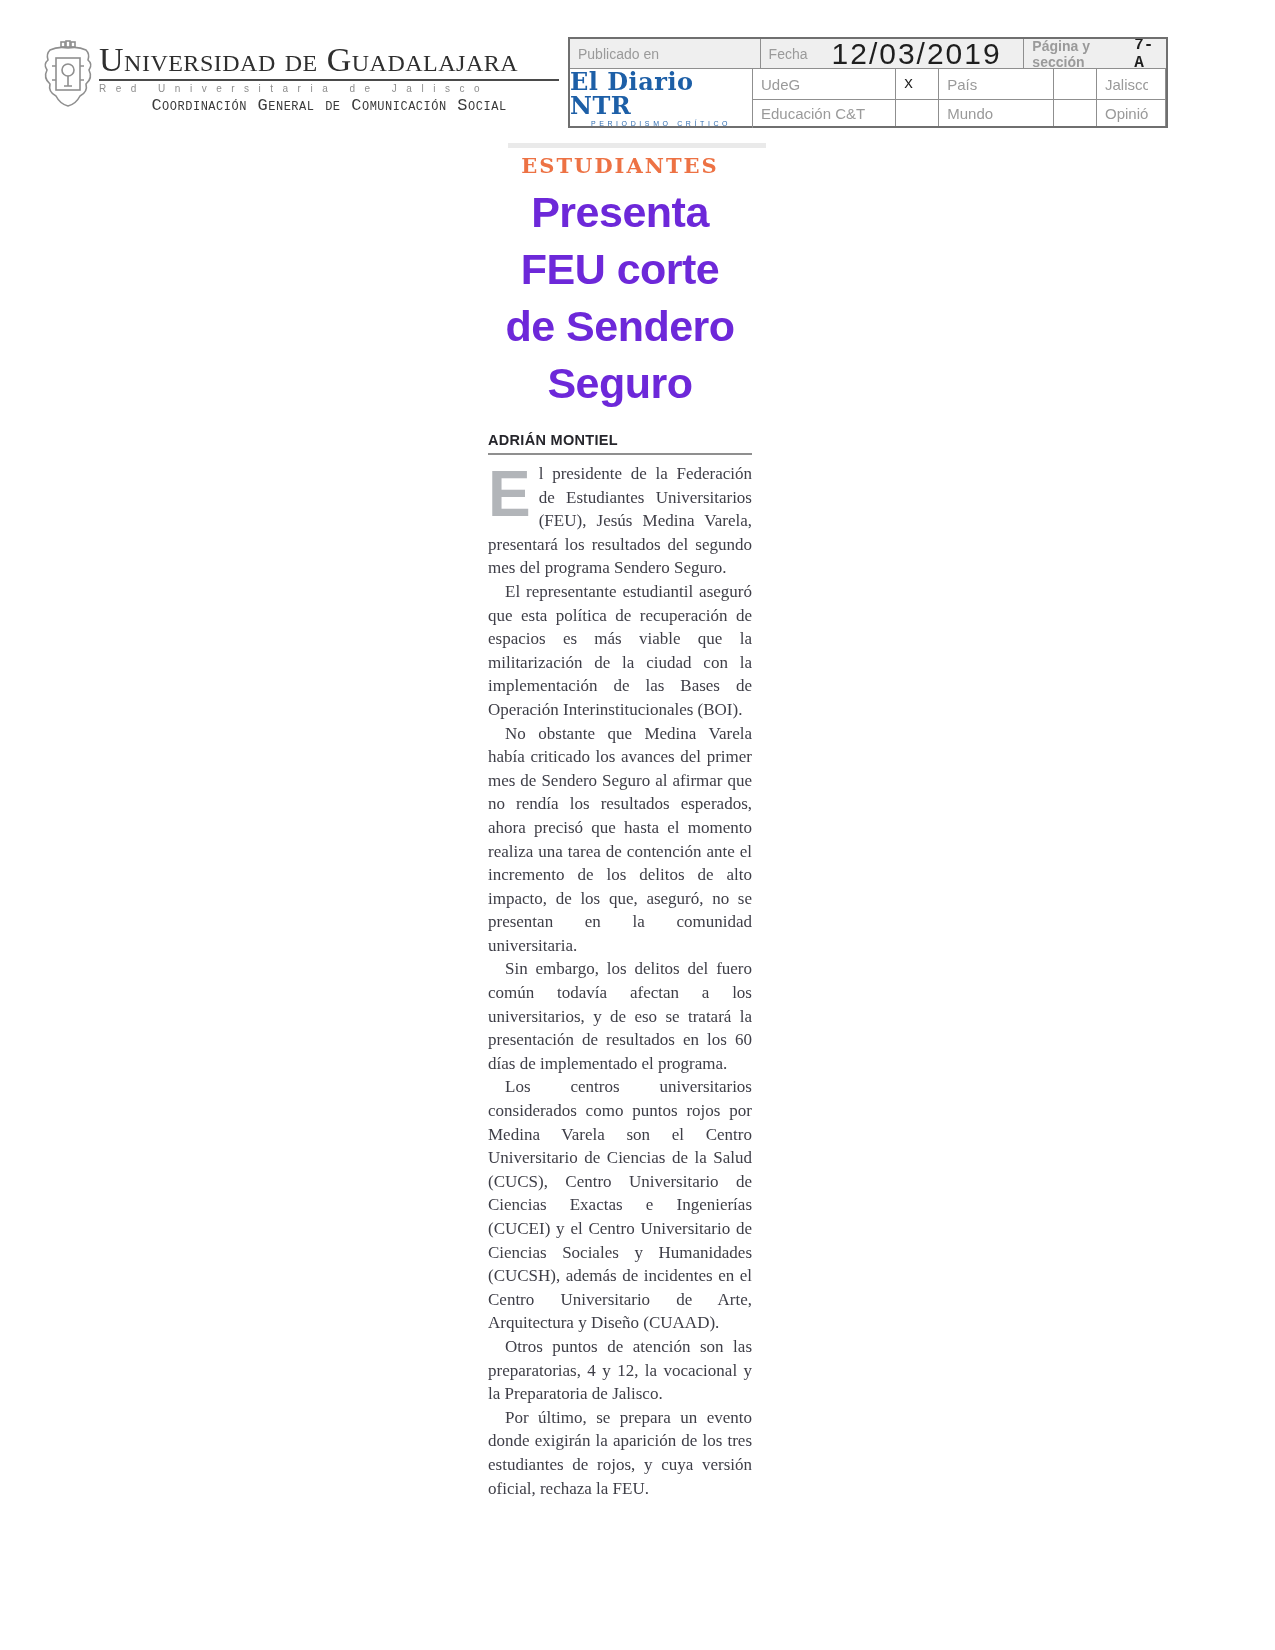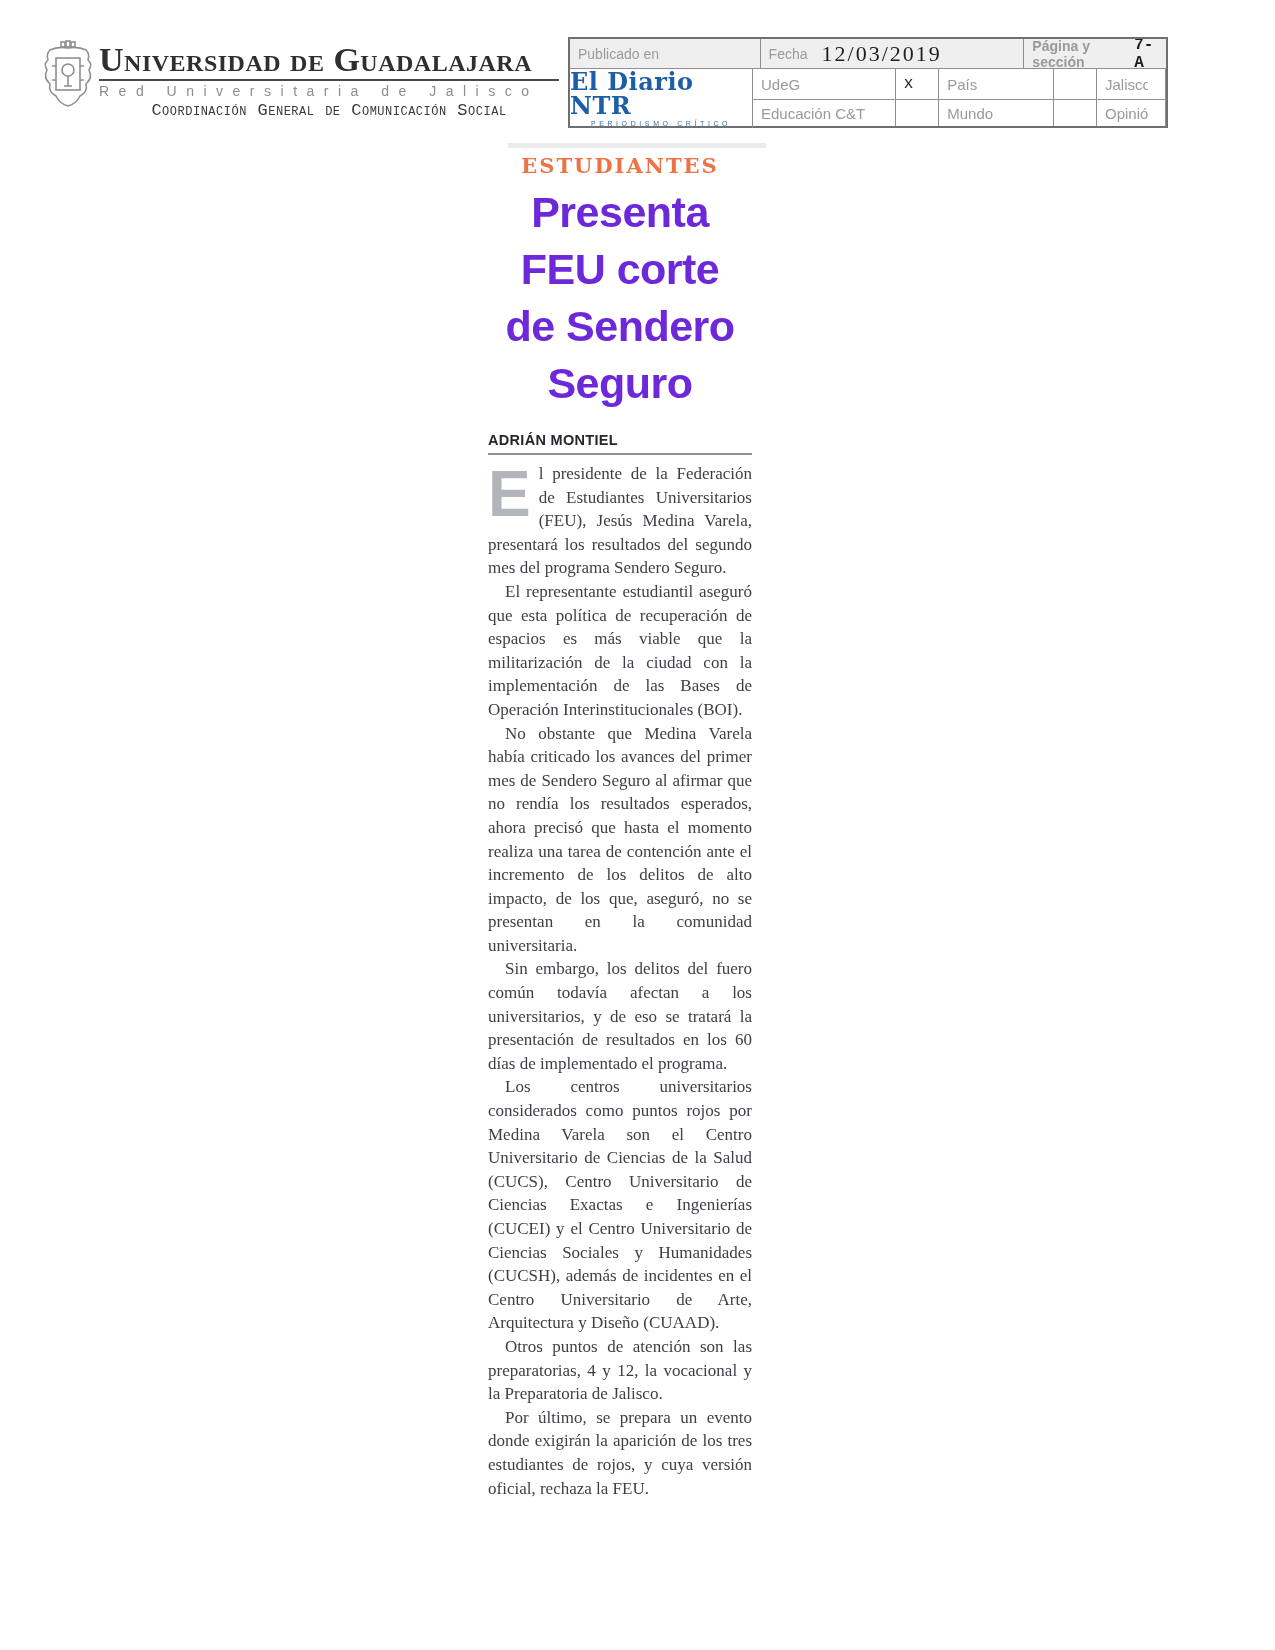--- a/index.html
+++ b/index.html
@@ -4,37 +4,37 @@
 <style>
   html,body{margin:0;padding:0;background:#ffffff;}
   .page{position:relative;width:1275px;height:1650px;background:#ffffff;overflow:hidden;
         font-family:"Liberation Sans",sans-serif;}
 
   
   .crest{position:absolute;left:40px;top:40px;width:56px;height:70px;}
   .wordmark-block{position:absolute;left:99px;top:42px;width:460px;}
   .wordmark{font-family:"Liberation Serif",serif;font-variant:small-caps;
             font-size:34px;line-height:36px;color:#2f2f2f;letter-spacing:.5px;
-            border-bottom:2px solid #4a4a4a;padding-bottom:1px;white-space:nowrap;font-weight:bold;}
-  .red-line{margin-top:2px;font-size:14px;color:#8d8d8d;letter-spacing:9.5px;
+            border-bottom:2px solid #4a4a4a;padding-bottom:1px;white-space:nowrap;}
+  .red-line{margin-top:2px;font-size:10px;color:#8d8d8d;letter-spacing:9.5px;
             white-space:nowrap;font-family:"Liberation Sans",sans-serif;}
   .dept-line{margin-top:2px;font-family:Liberation Mono, monospace;font-variant:small-caps;
              font-size:17px;color:#3a3a3a;text-align:center;letter-spacing:.5px;}
 
   
   .clip-table{position:absolute;left:568px;top:37px;width:600px;
               border:2px solid #6f6f6f;background:#fff;box-sizing:border-box;}
   .t-row{display:flex;box-sizing:border-box;gap:17px;}
   .t-cell{box-sizing:border-box;border-left:1px solid #8f8f8f;display:flex;
           align-items:center;padding:0 8px;overflow:hidden;}
   .t-cell:first-child{border-left:none;}
   .hdr-row{height:30px;background:#efefef;border-bottom:1px solid #8f8f8f;}
   .hdr-label{font-size:14px;color:#9a9a9a;}
-  .mono-big{font-family:Liberation Serif, serif;
-            font-size:22px;color:#1e1e1e;letter-spacing:2px;margin-left:14px;}
+  .mono-big{font-family:Liberation Sans, sans-serif;
+            font-size:30px;color:#1e1e1e;letter-spacing:2px;margin-left:24px;}
   .mono-small{font-family:"Liberation Mono","DejaVu Sans Mono",monospace;
               font-size:16px;color:#1e1e1e;margin-left:8px;}
   .body-rows{position:relative;margin-left:183px;}
   .logo-cell{position:absolute;left:-183px;top:0;width:183px;height:59px;
              box-sizing:border-box;border-right:1px solid #8f8f8f;
              display:flex;flex-direction:column;align-items:center;justify-content:center;}
   .ntr-main{font-family:"DejaVu Serif","Liberation Serif",serif;font-weight:bold;
             font-size:24px;line-height:24px;color:#1d5fa7;letter-spacing:.5px;}
   .ntr-sub{font-size:7px;color:#2f6cb0;letter-spacing:3.6px;margin-top:2px;white-space:nowrap;}
   .opt-row{height:30px;}

